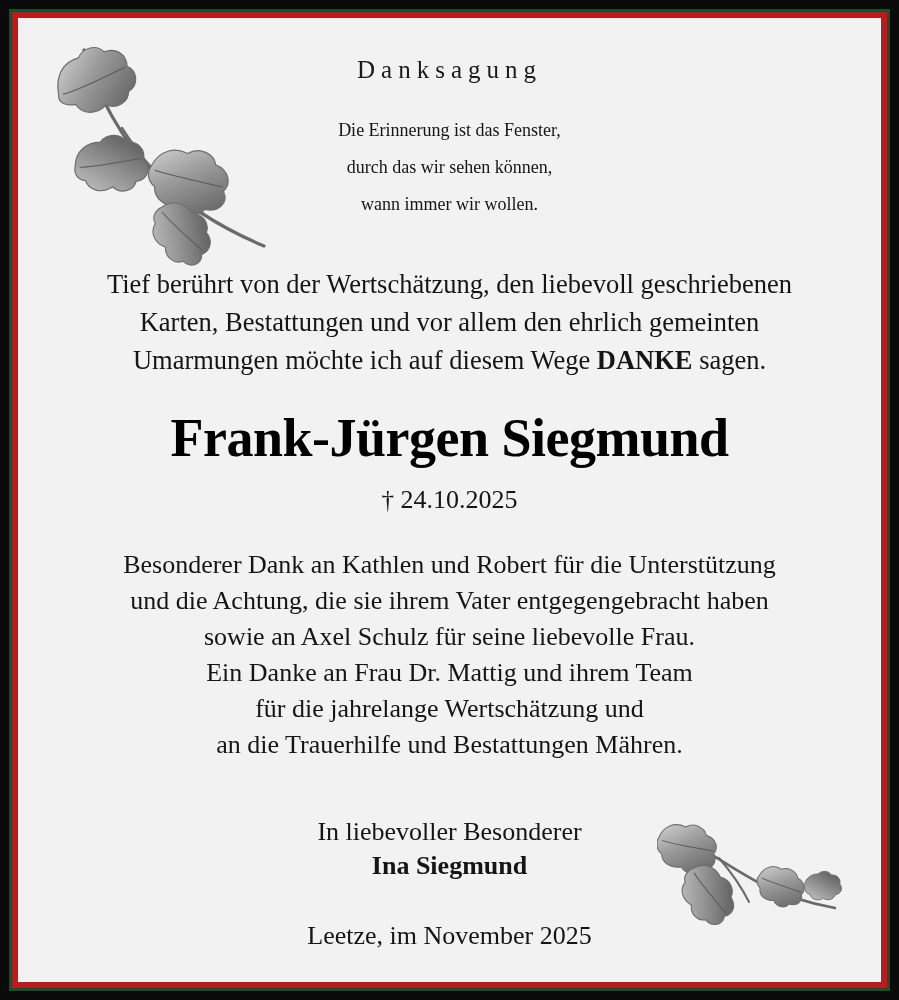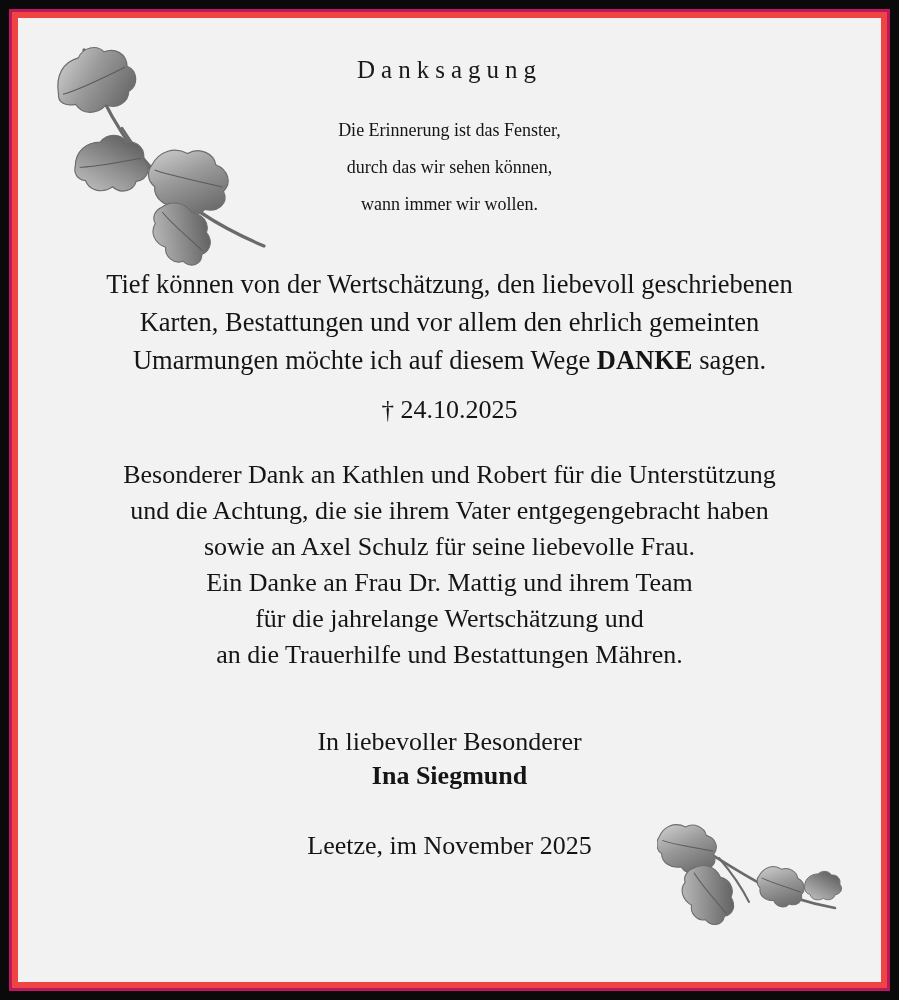--- a/index.html
+++ b/index.html
@@ -19,23 +19,23 @@
     width: 899px;
     height: 1000px;
     background: #0a0a0a;
     box-sizing: border-box;
     padding: 9px;
   }
   .inner-border {
     position: relative;
     width: 100%;
     height: 100%;
-    background: #ef4444;
+    background: #b91c1c;
     box-sizing: border-box;
-    border: 3px solid #be185d;
+    border: 3px solid #14532d;
     padding: 6px;
   }
   .card {
     position: relative;
     width: 100%;
     height: 100%;
     background: #f2f2f2;
     box-sizing: border-box;
     overflow: hidden;
   }
@@ -177,25 +177,26 @@
 
       <div class="headline">Danksagung</div>
 
       <div class="poem">
         <div>Die Erinnerung ist das Fenster,</div>
         <div>durch das wir sehen können,</div>
         <div>wann immer wir wollen.</div>
       </div>
 
       <div class="thanks">
-        <div>Tief können von der Wertschätzung, den liebevoll geschriebenen</div>
+        <div>Tief berührt von der Wertschätzung, den liebevoll geschriebenen</div>
         <div>Karten, Bestattungen und vor allem den ehrlich gemeinten</div>
         <div><span>Umarmungen möchte ich auf diesem Wege </span><span class="strong">DANKE</span><span> sagen.</span></div>
       </div>
 
+      <div class="name">Frank-Jürgen Siegmund</div>
 
       <div class="date">
         <span class="cross">†</span>
         <span>24.10.2025</span>
       </div>
 
       <div class="special">
         <div>Besonderer Dank an Kathlen und Robert für die Unterstützung</div>
         <div>und die Achtung, die sie ihrem Vater entgegengebracht haben</div>
         <div>sowie an Axel Schulz für seine liebevolle Frau.</div>

